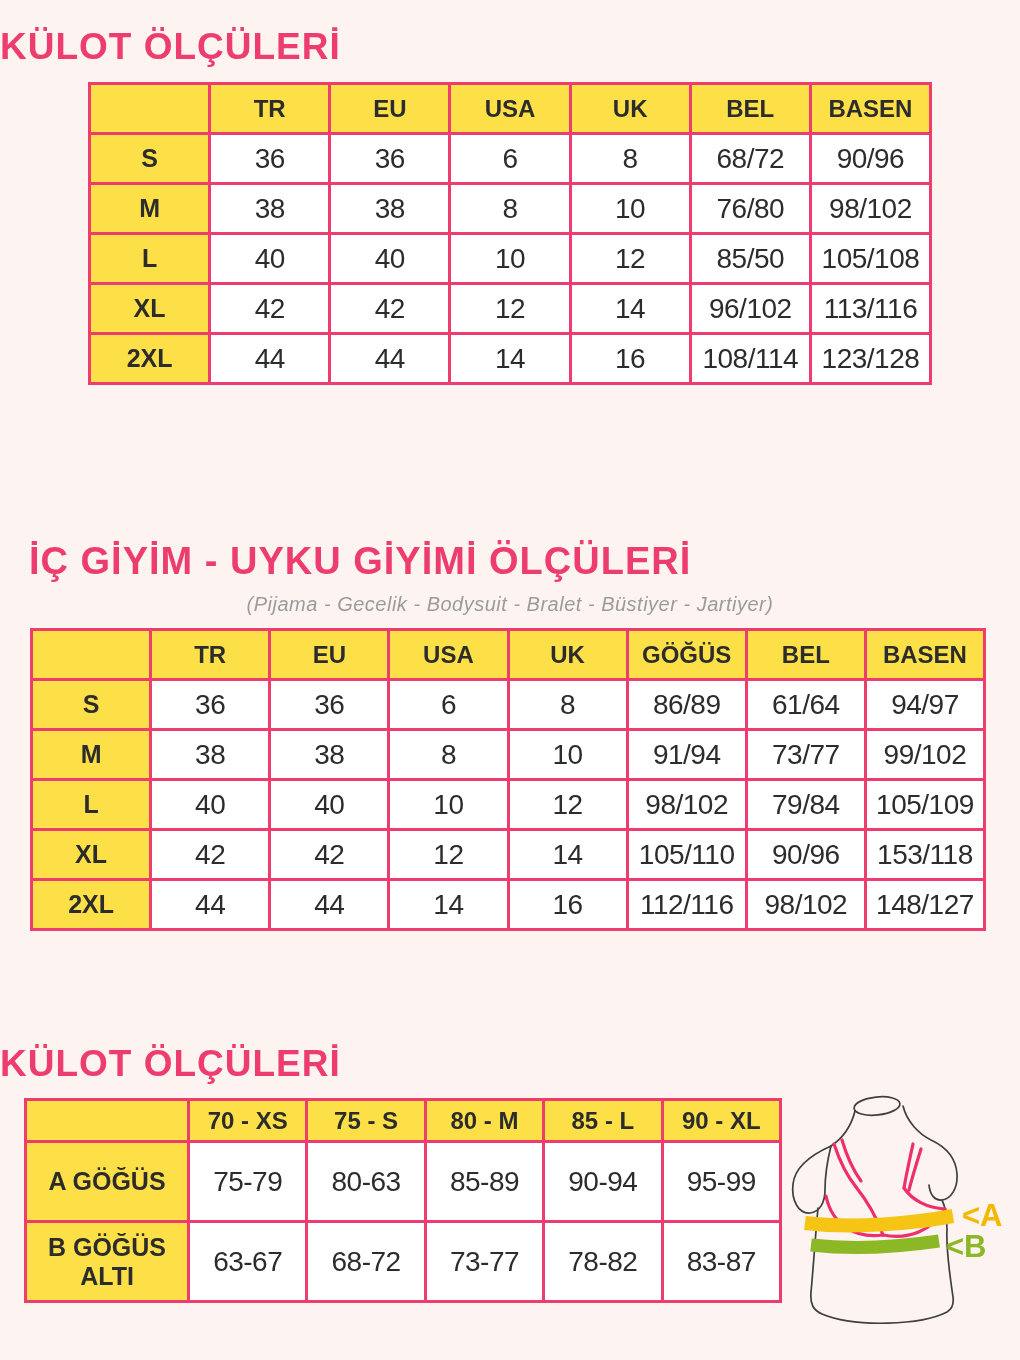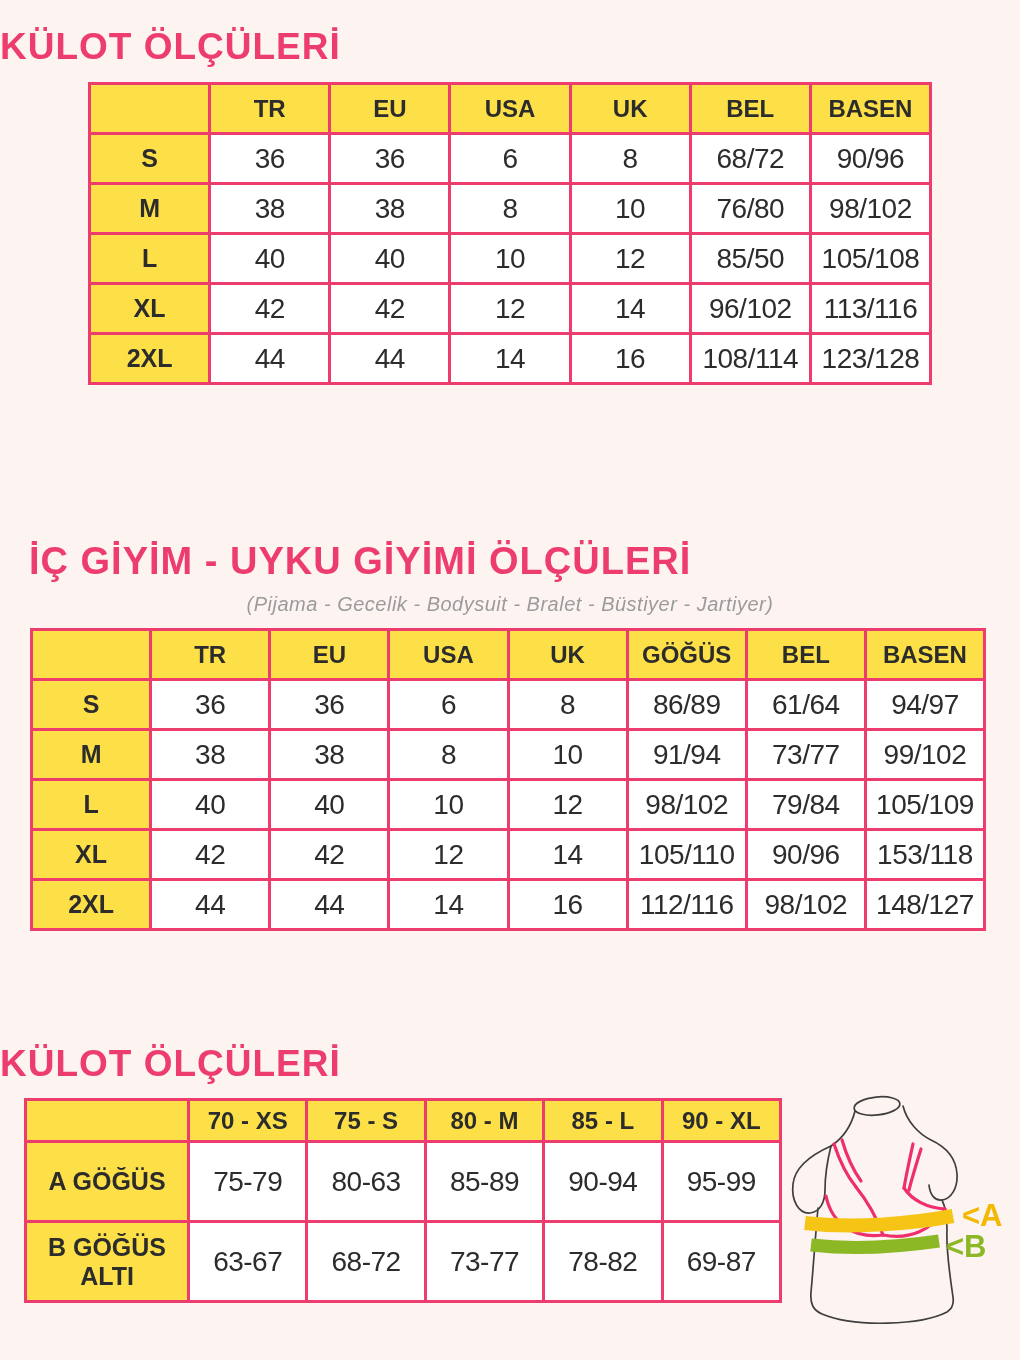--- a/index.html
+++ b/index.html
@@ -203,21 +203,21 @@
           <td>85-89</td>
           <td>90-94</td>
           <td>95-99</td>
         </tr>
         <tr>
           <th class="hdr rowlabel">B GÖĞÜS ALTI</th>
           <td>63-67</td>
           <td>68-72</td>
           <td>73-77</td>
           <td>78-82</td>
-          <td>69-87</td>
+          <td>83-87</td>
         </tr>
       </tbody>
     </table>
 
   <svg id="illustration" width="248" height="288" viewBox="0 0 248 288" aria-hidden="true">
     <g transform="translate(8,8)">
 
       <g fill="none" stroke="#3f3f3f" stroke-width="1.7" stroke-linecap="round">
         <ellipse cx="97" cy="26" rx="23" ry="9" transform="rotate(-6 97 26)"></ellipse>
         <path d="M75,31 C71,47 63,58 51,66"></path>

